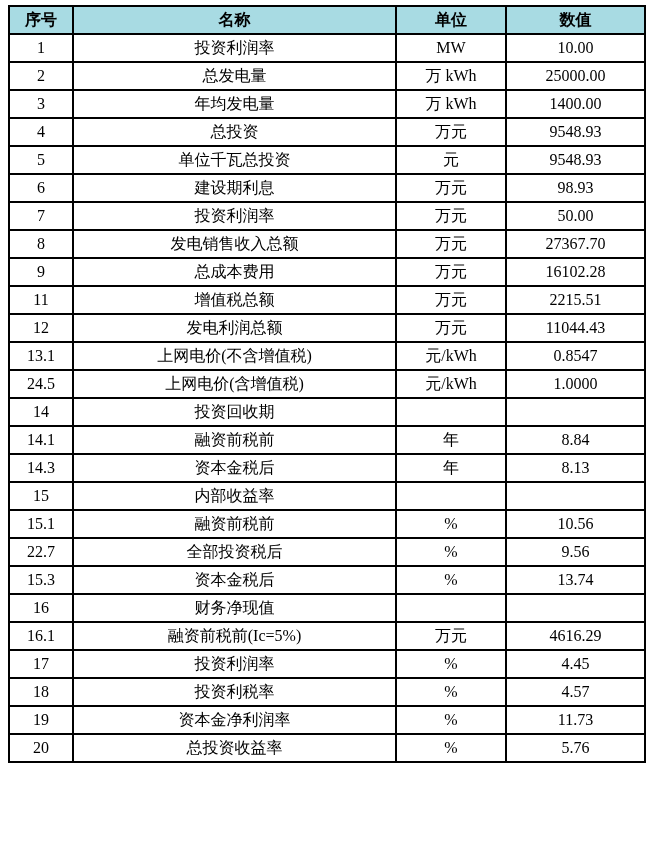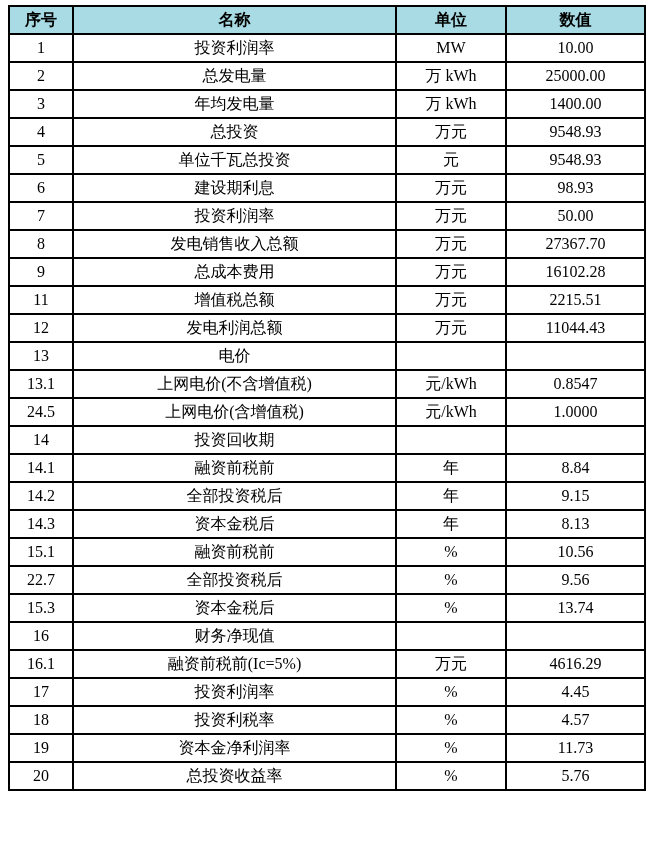--- a/index.html
+++ b/index.html
@@ -125,26 +125,20 @@
           <td>万元</td>
           <td>2215.51</td>
         </tr>
         <tr>
           <td>12</td>
           <td>发电利润总额</td>
           <td>万元</td>
           <td>11044.43</td>
         </tr>
         <tr>
-          <td>13</td>
-          <td>电价</td>
-          <td></td>
-          <td></td>
-        </tr>
-        <tr>
           <td>13.1</td>
           <td>上网电价(不含增值税)</td>
           <td>元/kWh</td>
           <td>0.8547</td>
         </tr>
         <tr>
           <td>24.5</td>
           <td>上网电价(含增值税)</td>
           <td>元/kWh</td>
           <td>1.0000</td>
@@ -155,30 +149,30 @@
           <td></td>
           <td></td>
         </tr>
         <tr>
           <td>14.1</td>
           <td>融资前税前</td>
           <td>年</td>
           <td>8.84</td>
         </tr>
         <tr>
-          <td>14.2</td>
-          <td>全部投资税后</td>
-          <td>年</td>
-          <td>9.15</td>
-        </tr>
-        <tr>
           <td>14.3</td>
           <td>资本金税后</td>
           <td>年</td>
           <td>8.13</td>
+        </tr>
+        <tr>
+          <td>15</td>
+          <td>内部收益率</td>
+          <td></td>
+          <td></td>
         </tr>
         <tr>
           <td>15.1</td>
           <td>融资前税前</td>
           <td>%</td>
           <td>10.56</td>
         </tr>
         <tr>
           <td>22.7</td>
           <td>全部投资税后</td>

